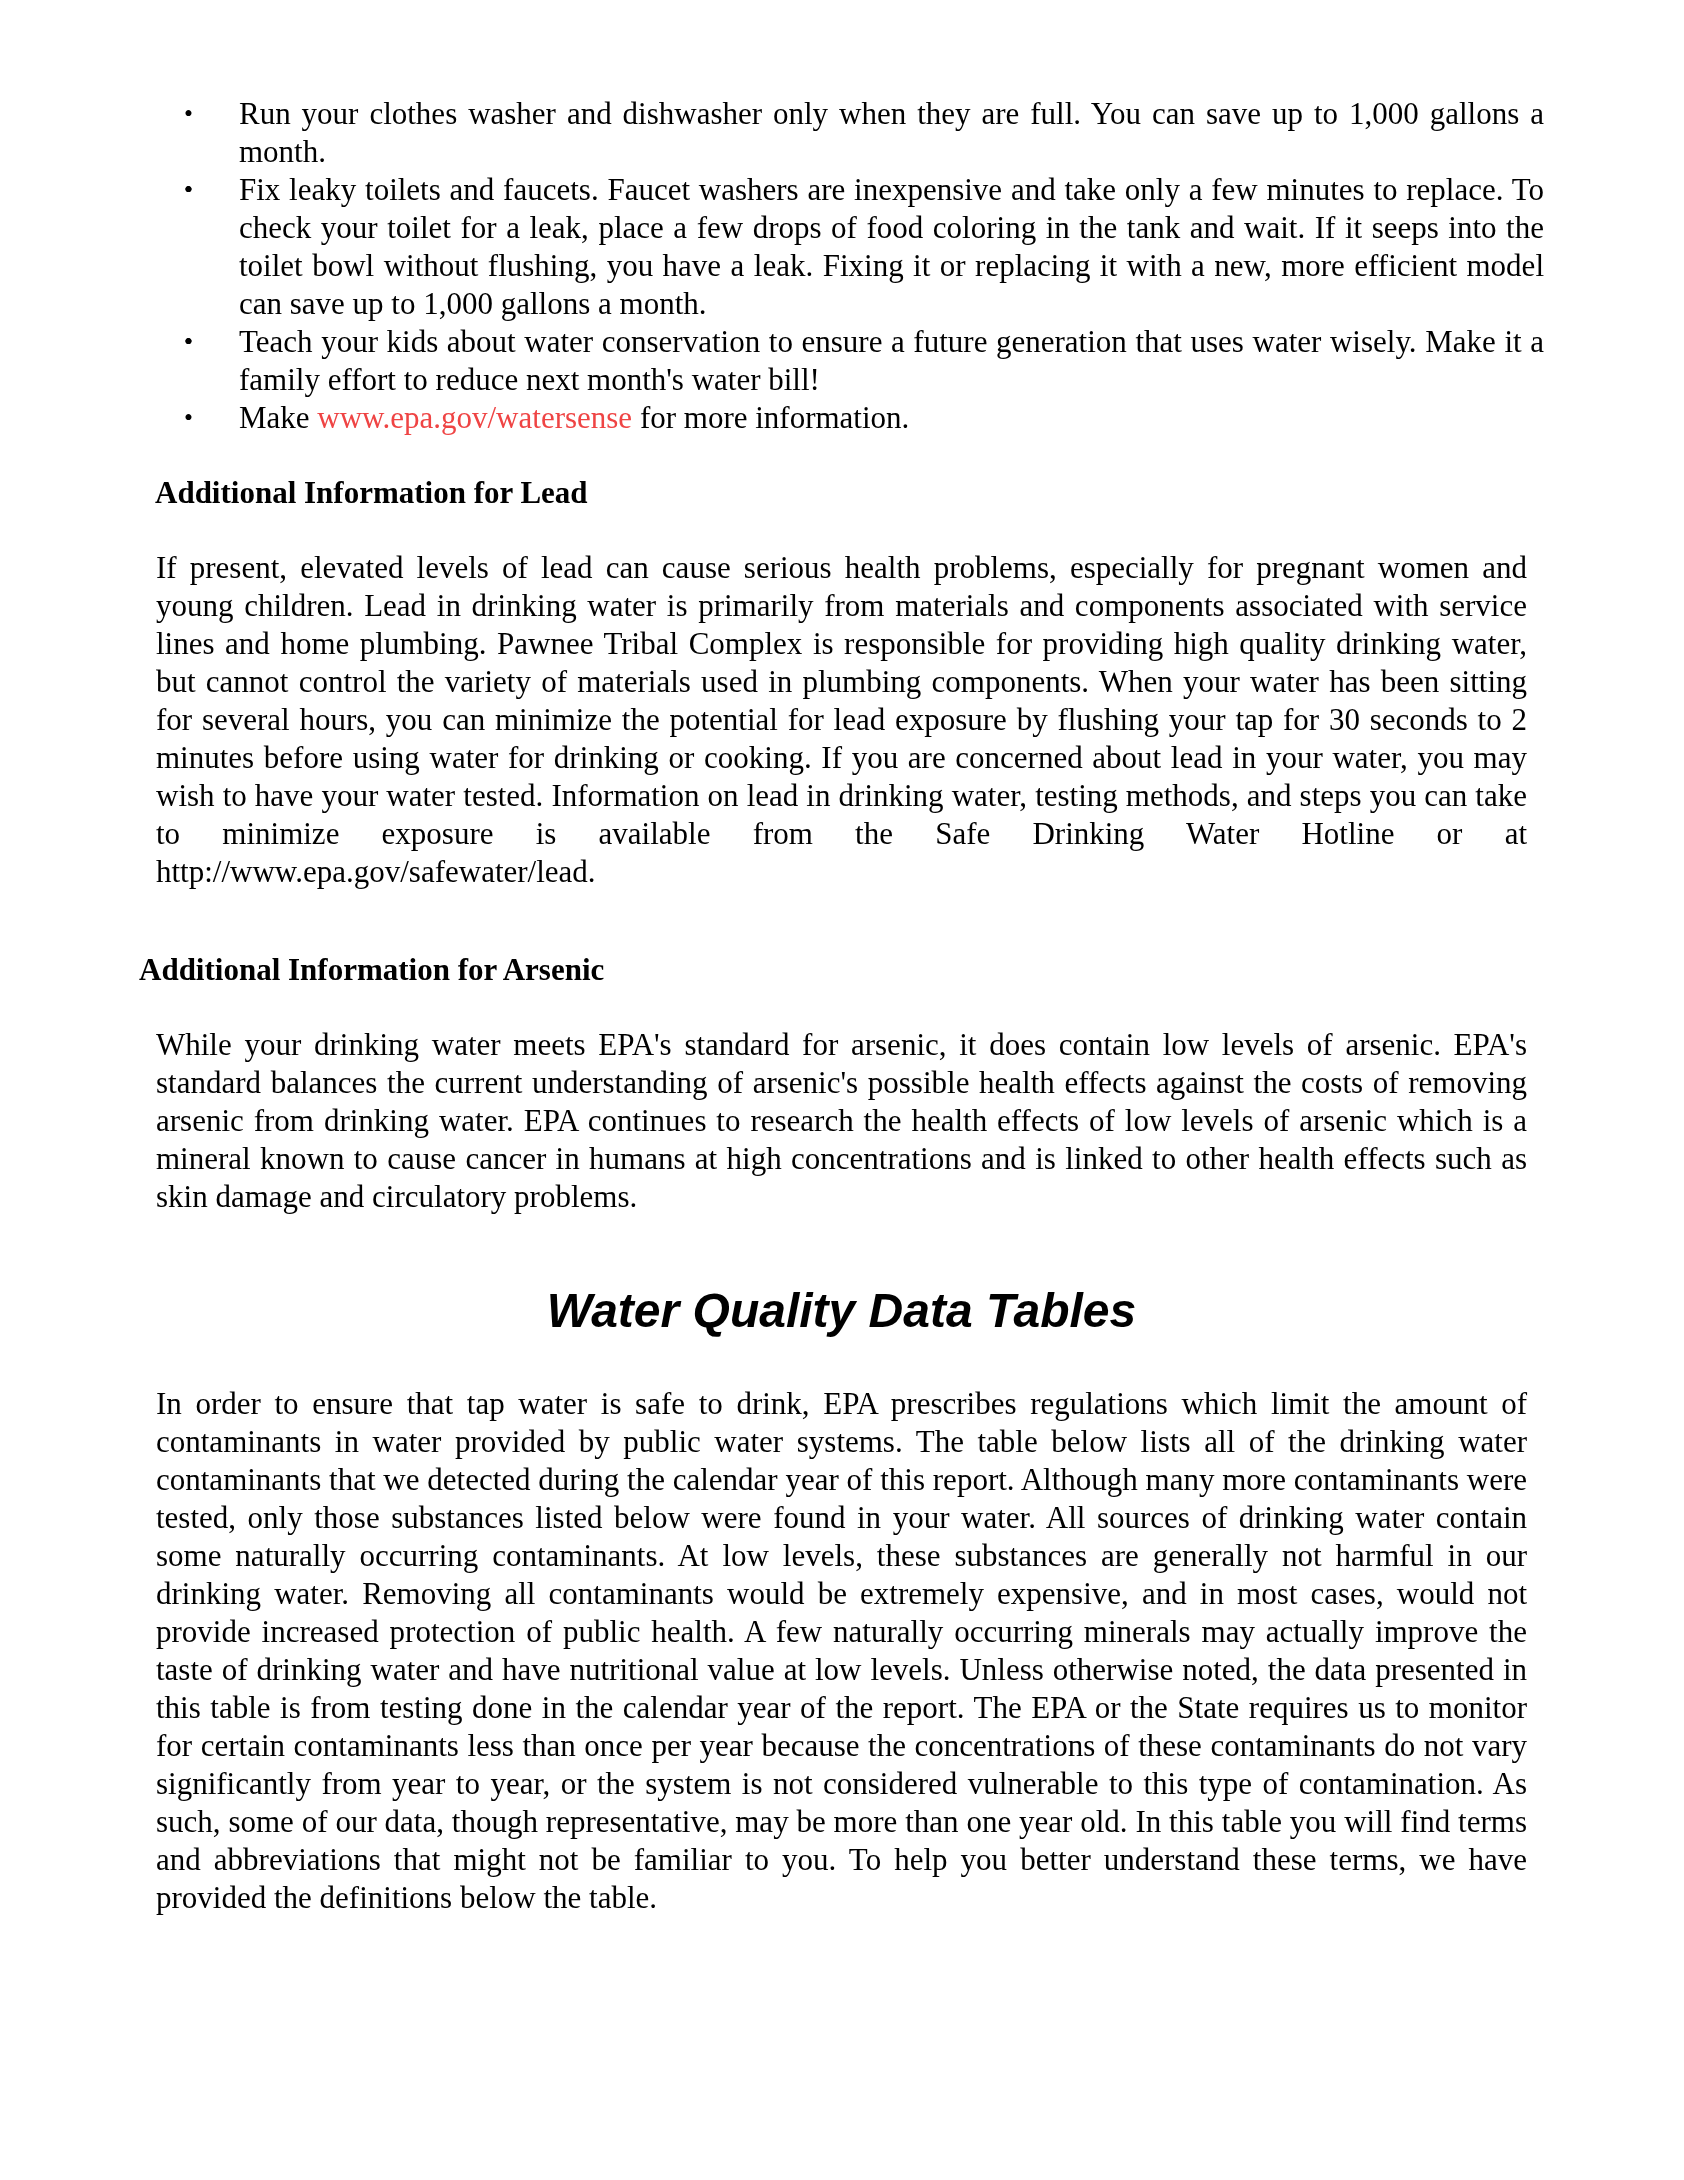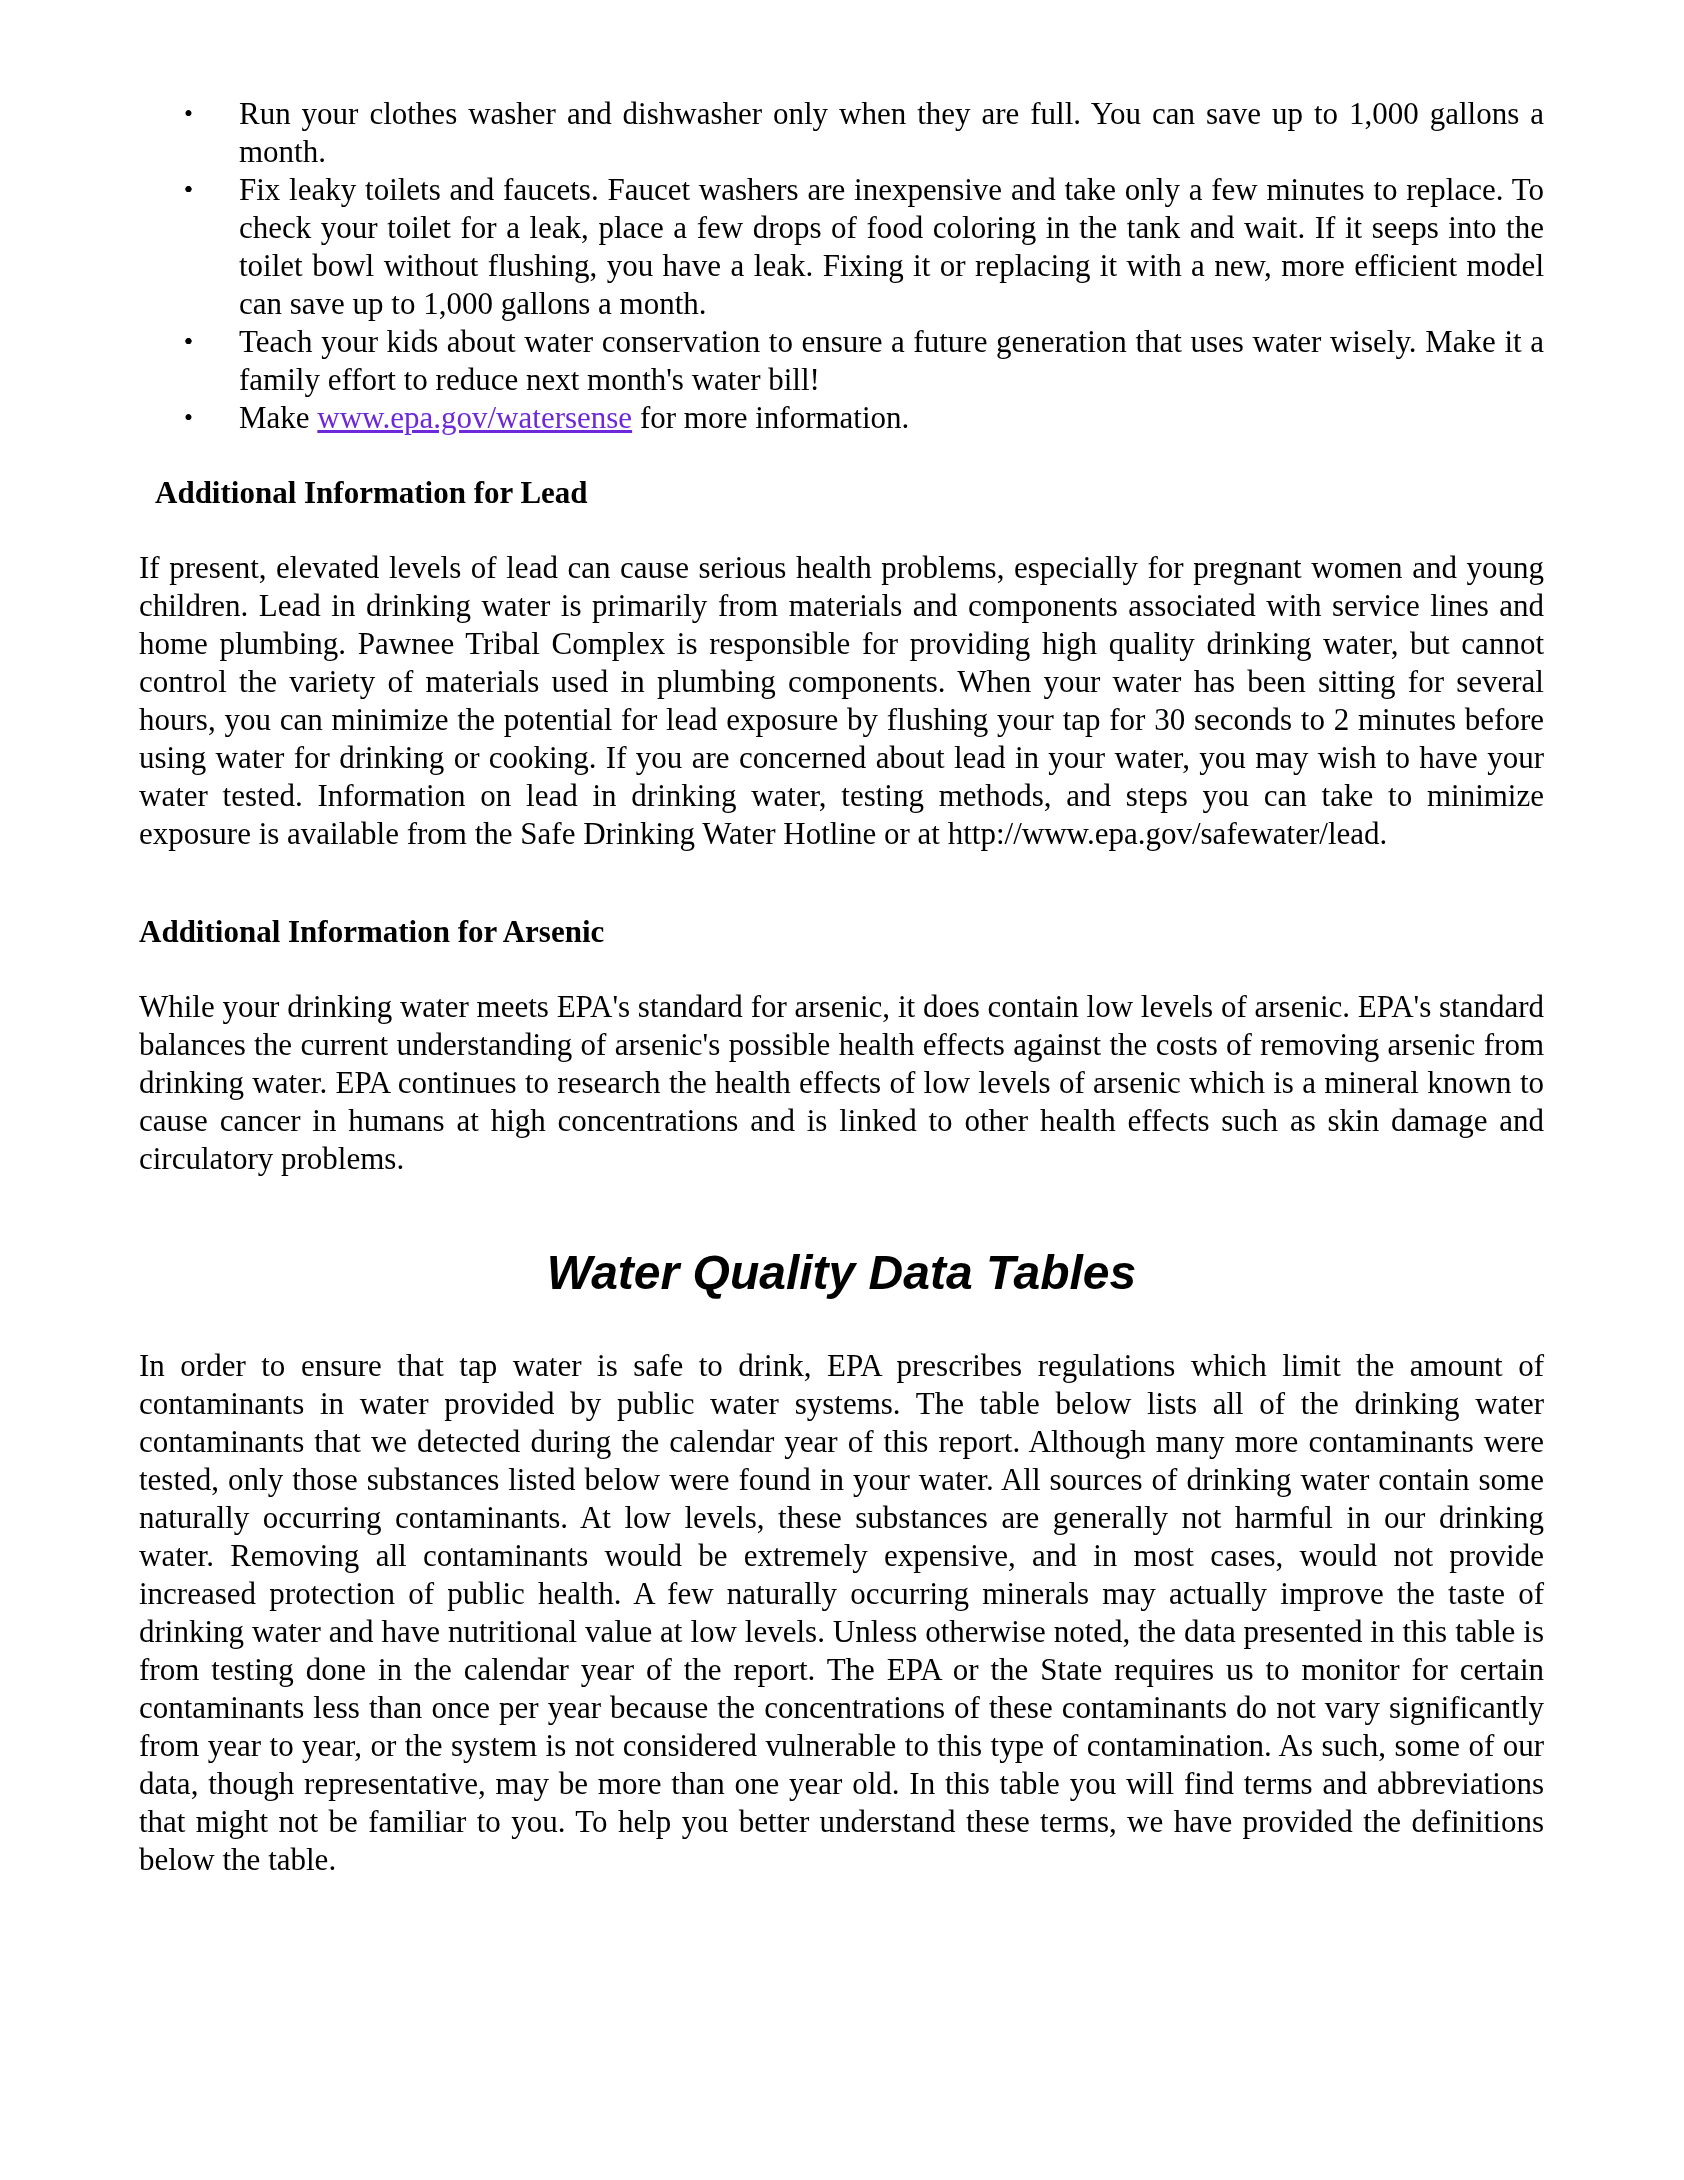--- a/index.html
+++ b/index.html
@@ -1,25 +1,25 @@
 <!DOCTYPE html>
 <html style="font-size:13.6px"><head>
 <meta charset="utf-8">
 <style>
   html, body { margin: 0; padding: 0; background: #ffffff; }
   body {
     width: 1685px; height: 2181px; position: relative; overflow: hidden;
     font-family: "Liberation Serif", serif; color: #000000;
   }
   .page { position: absolute; left: 139px; top: 95px; width: 1405px; }
-  .text { font-size: 31px; line-height: 38px; text-align: justify; margin: 0; }
+  .text { font-size: 31px; line-height: 38px; text-align: justify; margin: 17px; }
   ul.bullets { list-style: none; margin: 0; padding: 0; }
   ul.bullets li { position: relative; padding-left: 100px; font-size: 31px; line-height: 38px; text-align: justify; }
   ul.bullets li .bullet { position: absolute; left: 45px; top: 0; font-size: 25.6px; }
-  a.link { color: #6d28d9; text-decoration: underline; }
+  a.link { color: #ef4444; }
   .subhead { font-weight: bold; font-size: 31px; line-height: 38px; margin: 0; }
   .title { font-family: "Liberation Sans", sans-serif; font-weight: bold; font-size: 48px; text-align: center; margin: 0; line-height: 60px; }
 </style>
 </head>
 <body>
 
 <div class="page">
 
   <ul class="bullets">
     <li><span class="bullet">•</span><span>Run your clothes washer and dishwasher only when they are full. You can save up to 1,000 gallons a month.</span></li>

